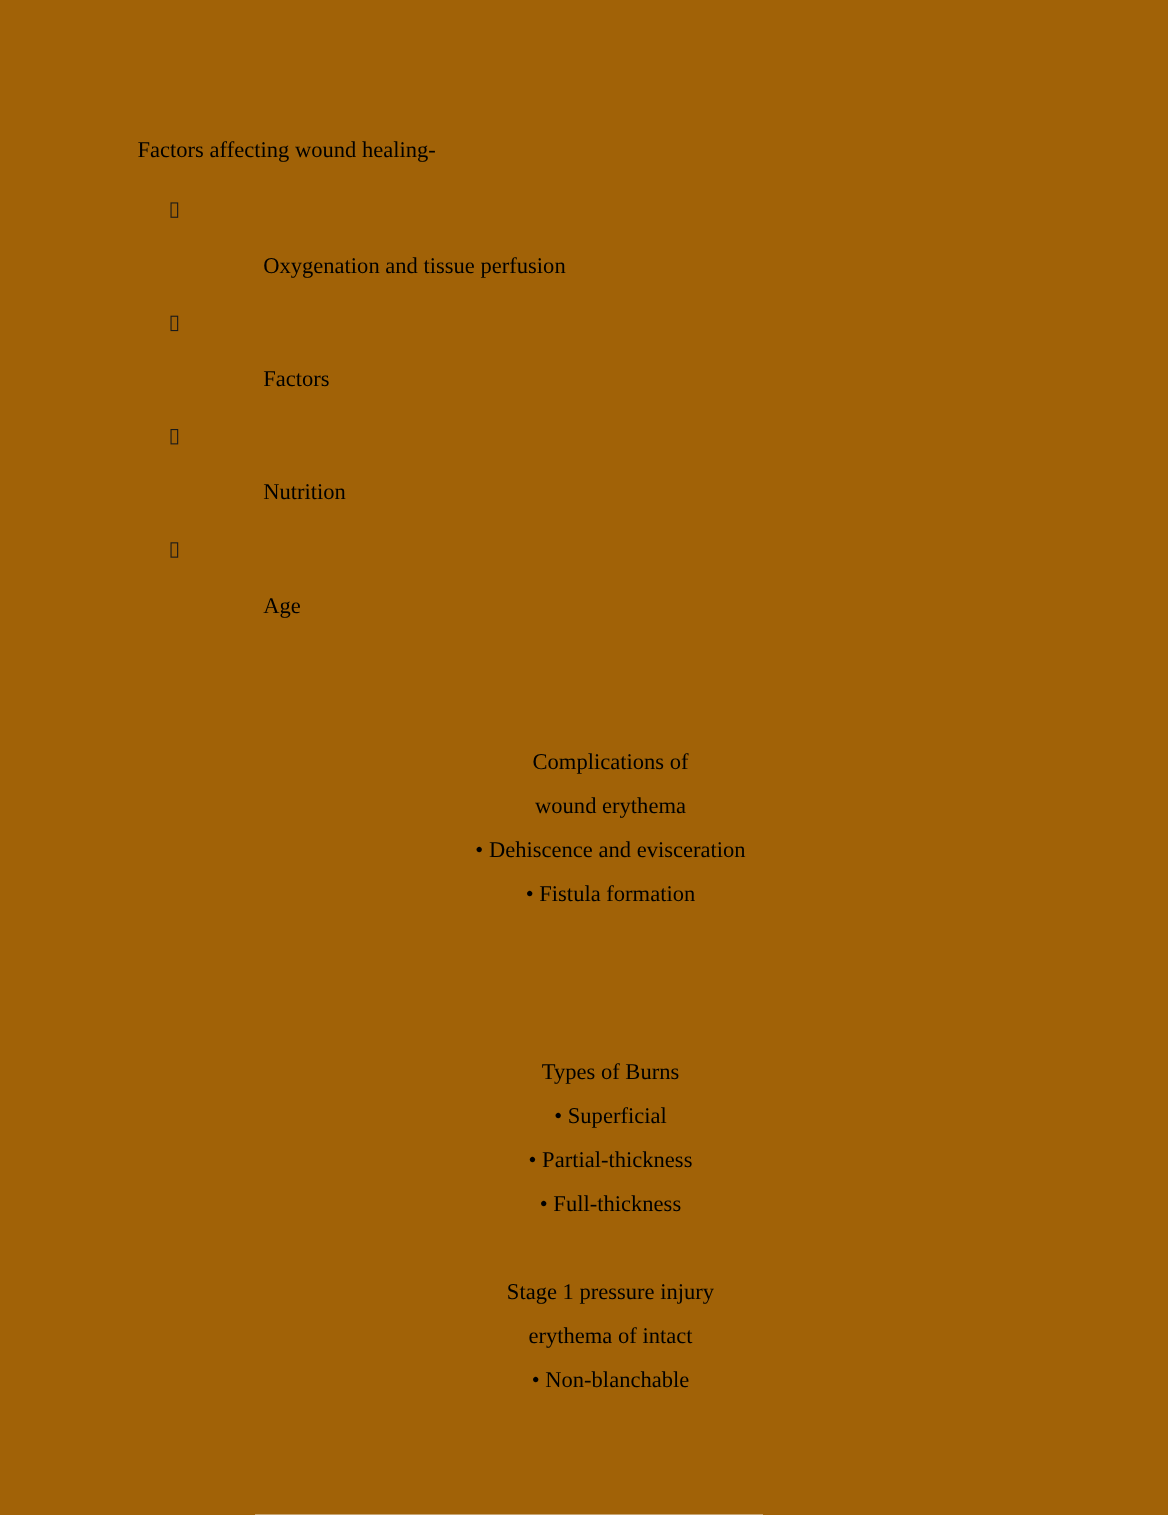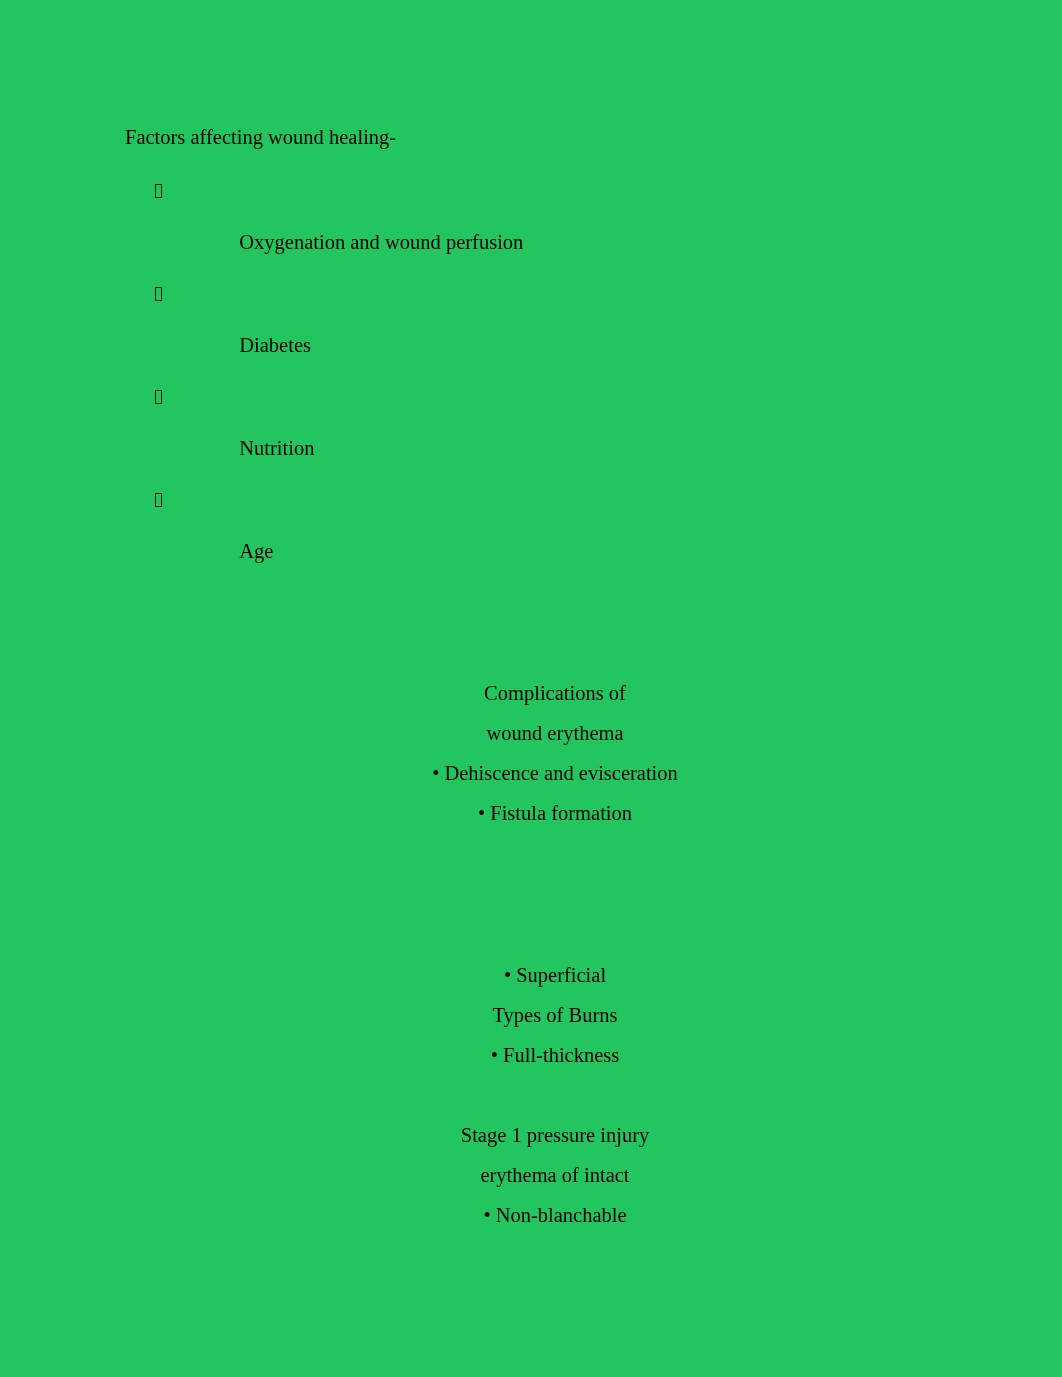--- a/index.html
+++ b/index.html
@@ -9,21 +9,21 @@
     background: #ffffff;
   }
   body {
     font-family: "Liberation Serif", "DejaVu Serif", serif;
     color: #000000;
   }
   .page {
     position: relative;
     width: 1062px;
     height: 1377px;
-    background: #22c55e;
+    background: #a16207;
     margin: 0 auto;
     overflow: hidden;
     box-sizing: border-box;
   }
   .doc-body {
     position: absolute;
     left: 125px;
     top: 124px;
     width: 860px;
   }
@@ -86,25 +86,25 @@
   <div class="doc-body">
 
     <div>
       <div class="section-heading">Factors affecting wound healing-</div>
 
       <div class="gap-xs"></div>
 
       <ul class="tofu-list">
         <li class="tofu-list-item">
           <span class="tofu-bullet"></span>
-          <span class="item-text">Oxygenation and wound perfusion</span>
+          <span class="item-text">Oxygenation and tissue perfusion</span>
         </li>
         <li class="tofu-list-item">
           <span class="tofu-bullet"></span>
-          <span class="item-text">Diabetes</span>
+          <span class="item-text">Factors</span>
         </li>
         <li class="tofu-list-item">
           <span class="tofu-bullet"></span>
           <span class="item-text">Nutrition</span>
         </li>
         <li class="tofu-list-item">
           <span class="tofu-bullet"></span>
           <span class="item-text">Age</span>
         </li>
       </ul>
@@ -116,22 +116,23 @@
       <span class="dbl-line">Complications of</span>
       <span class="dbl-line">wound erythema</span>
       <span class="dbl-line">• Dehiscence and evisceration</span>
       <span class="dbl-line">• Fistula formation</span>
     </div>
 
     <div class="gap-lg"></div>
     <div class="gap-md"></div>
 
     <div class="dbl-block">
+      <span class="dbl-line">Types of Burns</span>
       <span class="dbl-line">• Superficial</span>
-      <span class="dbl-line">Types of Burns</span>
+      <span class="dbl-line">• Partial-thickness</span>
       <span class="dbl-line">• Full-thickness</span>
     </div>
 
     <div class="gap-md"></div>
 
     <div class="dbl-block">
       <span class="dbl-line">Stage 1 pressure injury</span>
       <span class="dbl-line">erythema of intact</span>
       <span class="dbl-line">• Non-blanchable</span>
 

